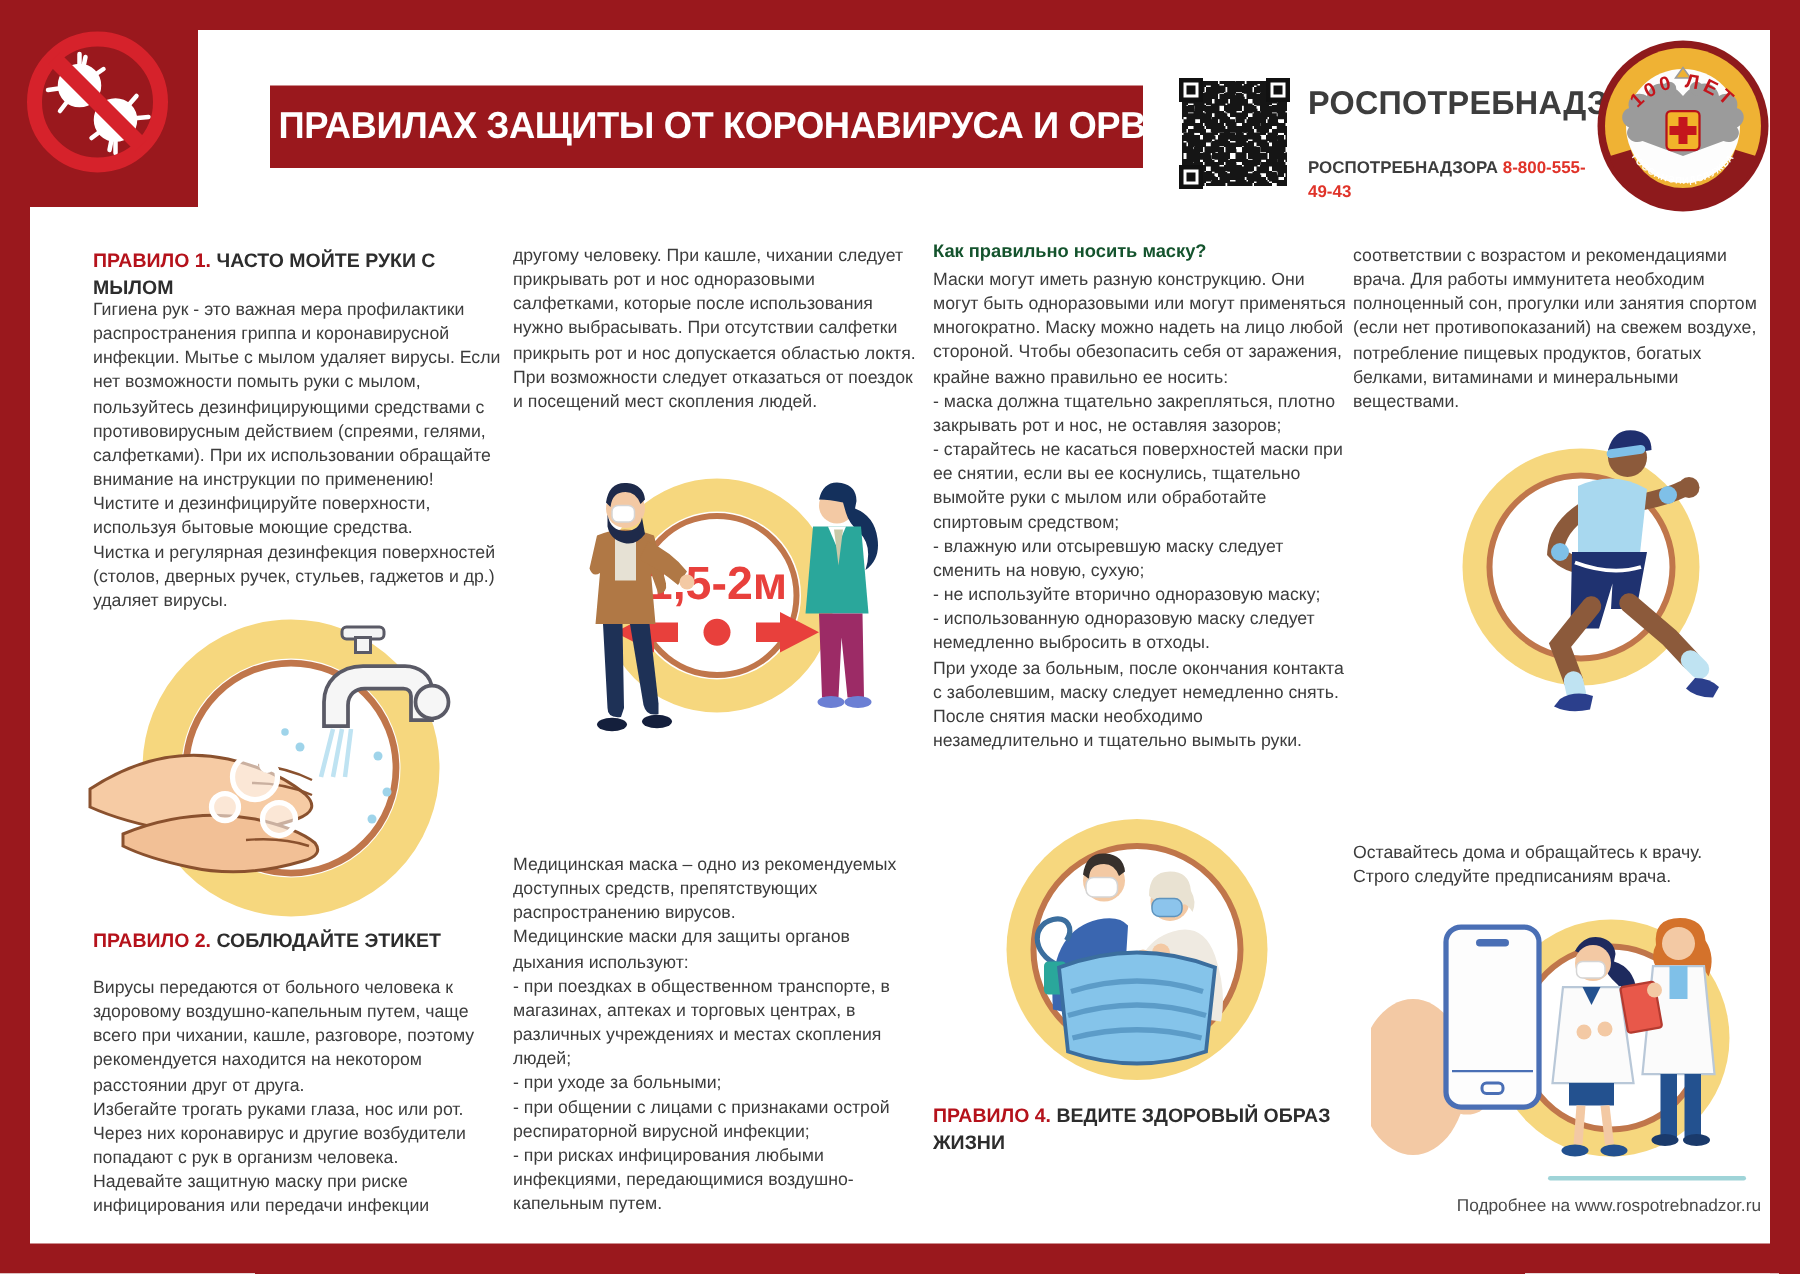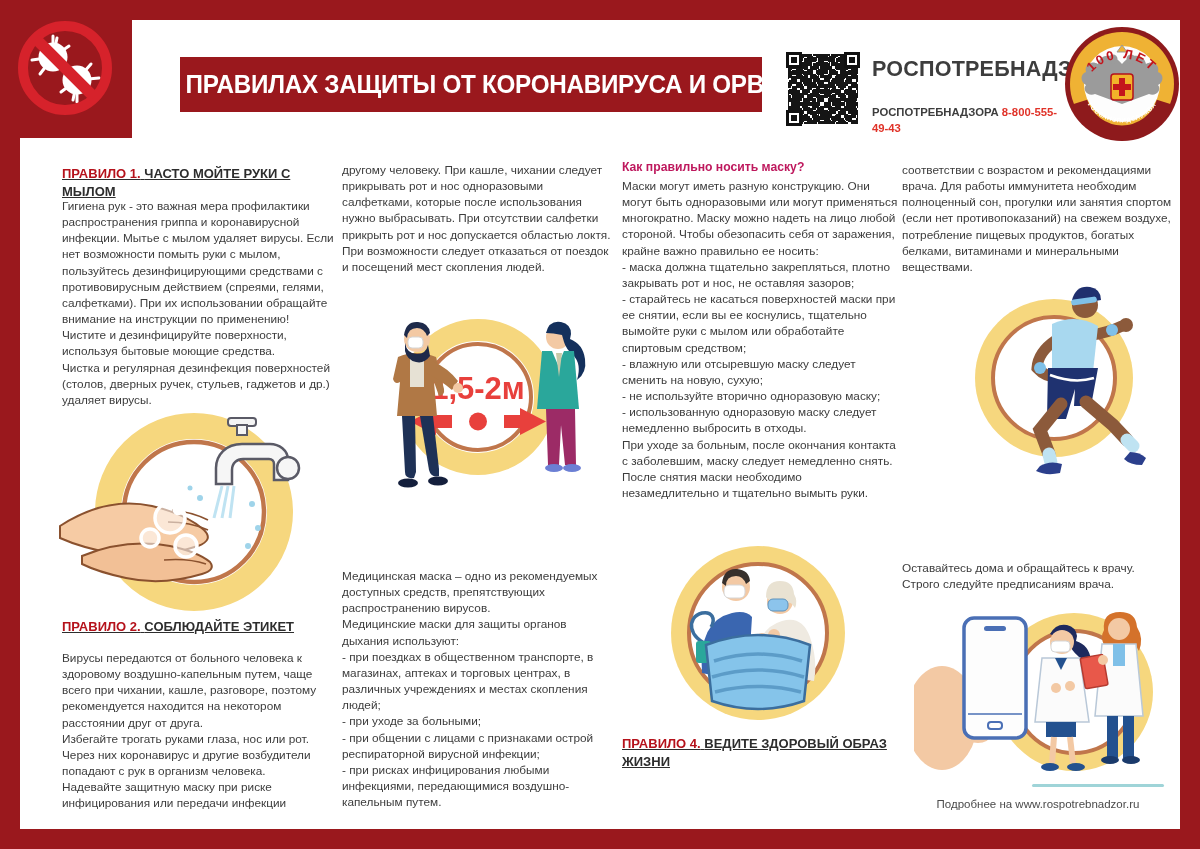--- a/index.html
+++ b/index.html
@@ -37,25 +37,25 @@
   .finder::after{content:"";position:absolute;left:2px;top:2px;width:6px;height:6px;background:#111;}
   .finder.tl{left:0;top:0;} .finder.tr{right:0;top:0;} .finder.bl{left:0;bottom:0;}
   .agency{position:absolute;left:872px;top:56px;width:190px;color:#3d3d3d;}
   .agency-name{font-size:22px;font-weight:bold;letter-spacing:0.2px;transform:scaleX(0.98);transform-origin:left;}
   .agency-sub{margin-top:7px;font-size:11.3px;font-weight:bold;line-height:1.4;}
   .agency-phone{color:#E03329;}
   .emblem{position:absolute;left:1062px;top:24px;}
 
   
   .block{position:absolute;}
-  .rule-heading{font-size:13px;font-weight:bold;line-height:1.35;color:#2d2d2d;text-decoration:underline;}
+  .rule-heading{font-size:13px;font-weight:bold;line-height:1.35;color:#2d2d2d;}
   .rule-label{color:#B5121B;}
   .para{font-size:11.8px;line-height:1.37;color:#3c3c3c;white-space:pre-line;}
-  .sub-head{font-size:12.2px;font-weight:bold;color:#be185d;margin-bottom:2px;}
-  .footer-note{font-size:11.5px;color:#4a4a4a;text-align:center;}
+  .sub-head{font-size:12.2px;font-weight:bold;color:#14532d;margin-bottom:2px;}
+  .footer-note{font-size:11.5px;color:#4a4a4a;text-align:right;}
   .ill{position:absolute;}
 </style>
 </head>
 <body>
 
 <div class="poster">
 
   <div class="frame top"></div>
   <div class="frame bottom"></div>
   <div class="frame left"></div>

